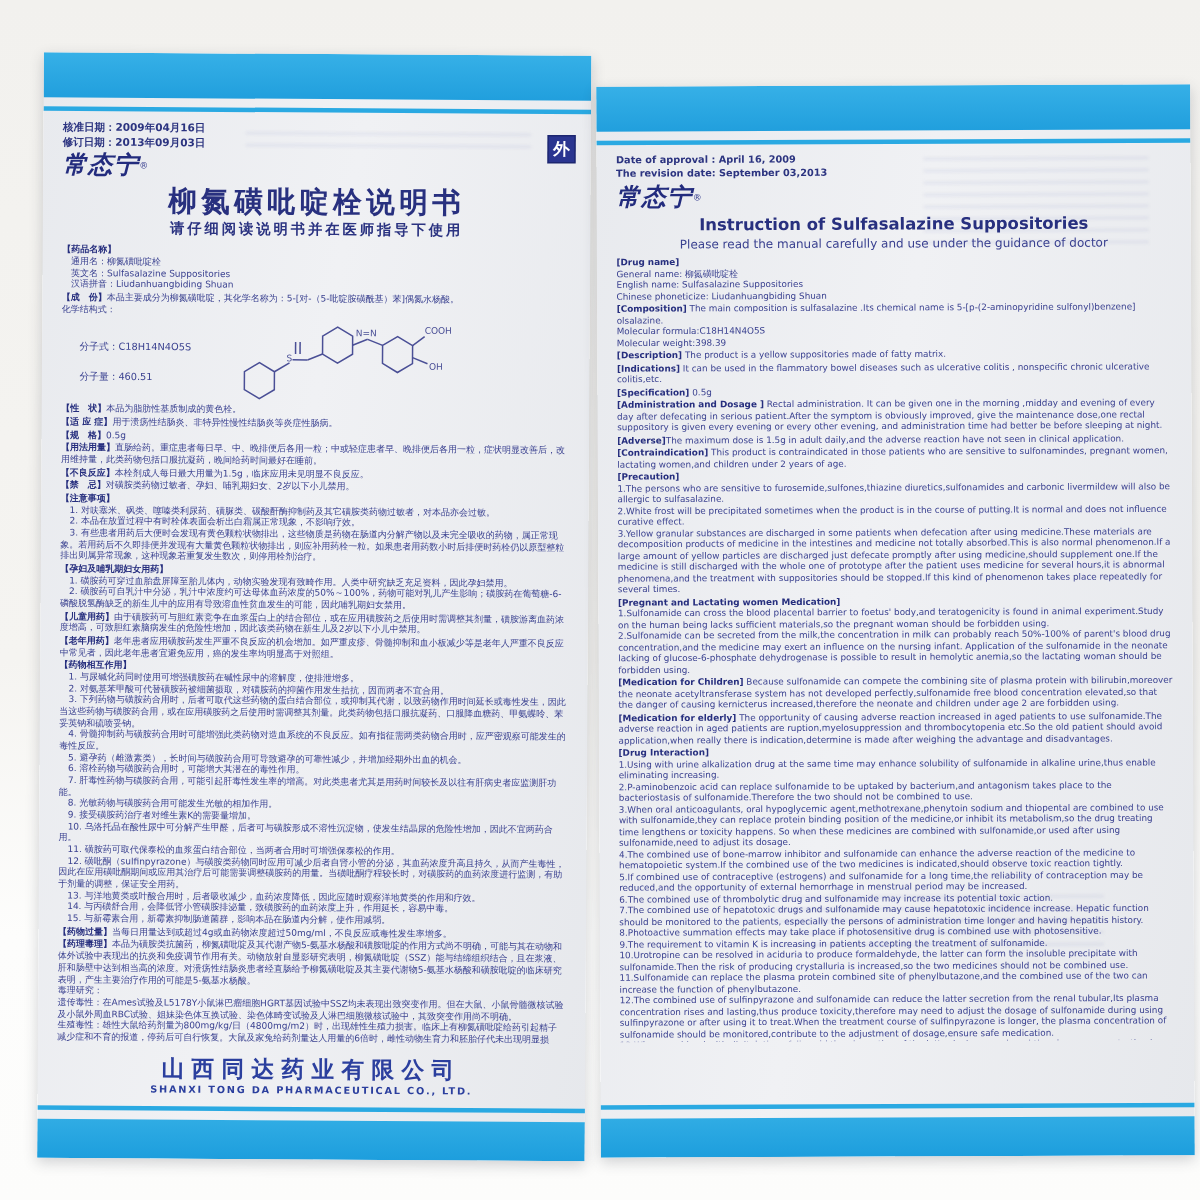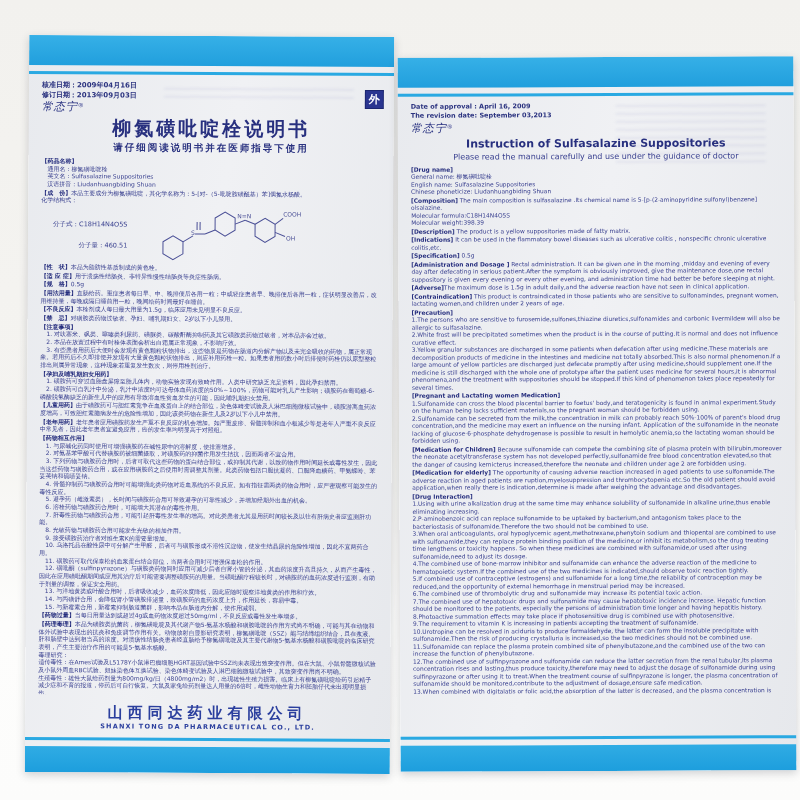--- a/index.html
+++ b/index.html
@@ -13,34 +13,34 @@
   #pageR{left:399px;top:57px;width:396px;height:714px;transform:rotate(-.25deg);}
   .bandTop{height:30px;background:linear-gradient(180deg,#36b0e7 0%,#219fdd 100%);}
   .bandGap{height:6px;}
   .bandLine{height:3px;background:#2aa9e2;}
   .pageBottom{position:absolute;left:0;right:0;bottom:0;}
   .bandBottom{height:26px;background:linear-gradient(180deg,#30ace4 0%,#1d9edd 100%);}
   .content{position:relative;color:#3a4190;padding:6px 13px 0 13px;}
   #pageL .content{font-size:6px;line-height:1.28;height:614px;overflow:hidden;}
   #pageR .content{font-size:5.9px;line-height:1.27;height:592px;overflow:hidden;}
   .dates{font-size:7px;font-weight:bold;color:#2c3480;line-height:1.45;}
-  .brand{font-style:italic;font-weight:normal;font-size:11px;color:#232c7e;letter-spacing:1px;}
+  .brand{font-style:italic;font-weight:bold;font-size:16px;color:#232c7e;letter-spacing:1px;}
   .reg{font-size:6px;vertical-align:super;}
   .extBox{position:absolute;right:11px;top:54px;width:17px;height:17px;background:#2a3590;
           color:#ffffff;font-size:11px;font-weight:bold;display:flex;align-items:center;
           justify-content:center;box-shadow:0 0 0 1px #1c2670;}
   .titleL{text-align:center;font-size:19px;font-weight:bold;color:#28307f;letter-spacing:3px;margin:1px 0 0;}
   .subL{text-align:center;font-size:9.5px;font-weight:bold;color:#2b3381;letter-spacing:2px;margin:1px 0 4px;}
   .titleR{text-align:center;font-size:11px;font-weight:bold;color:#28307f;margin:2px 0 1px;}
   .subR{text-align:center;font-size:8px;color:#3a4190;margin:0 0 4px;}
   .sec{margin:0 0 1px;}
   .sec b{color:#262e7e;}
   .txt{white-space:pre-line;}
   .structRow{display:flex;align-items:flex-end;gap:10px;height:56px;margin:1px 0 2px;}
-  .formulas{font-size:6.5px;line-height:1.6;white-space:pre-line;padding-left:12px;flex:0 0 auto;text-align:right;}
+  .formulas{font-size:6.5px;line-height:1.6;white-space:pre-line;padding-left:12px;flex:0 0 auto;}
   .mol{flex:0 0 auto;margin-left:12px;}
   .logo{position:absolute;left:0;right:0;bottom:42px;text-align:center;color:#2b3f9e;}
   .logoCn{font-size:15px;font-weight:bold;letter-spacing:5px;}
   .logoEn{font-size:6.5px;font-weight:bold;letter-spacing:1.2px;}
   .ghost{position:absolute;pointer-events:none;filter:blur(1px);
          background:repeating-linear-gradient(180deg,rgba(125,135,185,.12) 0 2px,rgba(0,0,0,0) 2px 8px);}
 </style>
 </head>
 <body>
 
@@ -95,31 +95,31 @@
           <text x="88" y="10">N=N</text>
           <text x="134" y="8">COOH</text>
           <text x="137" y="32">OH</text>
         </g>
       </svg>
     </div>
 
     <div class="sec"><b>【性　状】</b><span class="txt">本品为脂肪性基质制成的黄色栓。</span></div>
     <div class="sec"><b>【适 应 症】</b><span class="txt">用于溃疡性结肠炎、非特异性慢性结肠炎等炎症性肠病。</span></div>
     <div class="sec"><b>【规　格】</b><span class="txt">0.5g</span></div>
-    <div class="sec"><b>【用法用量】</b><span class="txt">直肠给药。重症患者每日早、中、晚排便后各用一粒；中或轻症患者早、晚排便后各用一粒，症状明显改善后，改用维持量，每晚或隔日睡前用一粒，晚间给药时间最好在睡前。</span></div>
+    <div class="sec"><b>【用法用量】</b><span class="txt">直肠给药。重症患者每日早、中、晚排便后各用一粒；中或轻症患者早、晚排便后各用一粒，症状明显改善后，改用维持量，此类药物包括口服抗凝药，晚间给药时间最好在睡前。</span></div>
     <div class="sec"><b>【不良反应】</b><span class="txt">本栓剂成人每日最大用量为1.5g，临床应用未见明显不良反应。</span></div>
     <div class="sec"><b>【禁　忌】</b><span class="txt">对磺胺类药物过敏者、孕妇、哺乳期妇女、2岁以下小儿禁用。</span></div>
     <div class="sec"><b>【注意事项】</b><span class="txt">
 　1. 对呋塞米、砜类、噻嗪类利尿药、磺脲类、碳酸酐酶抑制药及其它磺胺类药物过敏者，对本品亦会过敏。
 　2. 本品在放置过程中有时栓体表面会析出白霜属正常现象，不影响疗效。
 　3. 有些患者用药后大便时会发现有黄色颗粒状物排出，这些物质是药物在肠道内分解产物以及未完全吸收的药物，属正常现象。若用药后不久即排便并发现有大量黄色颗粒状物排出，则应补用药栓一粒。如果患者用药数小时后排便时药栓仍以原型整粒排出则属异常现象，这种现象若重复发生数次，则停用栓剂治疗。</span></div>
     <div class="sec"><b>【孕妇及哺乳期妇女用药】</b><span class="txt">
 　1. 磺胺药可穿过血胎盘屏障至胎儿体内，动物实验发现有致畸作用。人类中研究缺乏充足资料，因此孕妇禁用。
 　2. 磺胺药可自乳汁中分泌，乳汁中浓度约可达母体血药浓度的50%～100%，药物可能对乳儿产生影响；磺胺药在葡萄糖-6-磷酸脱氢酶缺乏的新生儿中的应用有导致溶血性贫血发生的可能，因此哺乳期妇女禁用。</span></div>
-    <div class="sec"><b>【儿童用药】</b><span class="txt">由于磺胺药可与胆红素竞争在血浆蛋白上的结合部位，染色体畸变试验及人淋巴细胞微核试验中，磺胺游离血药浓度增高，可致胆红素脑病发生的危险性增加，因此该类药物在新生儿及2岁以下小儿中禁用。</span></div>
+    <div class="sec"><b>【儿童用药】</b><span class="txt">由于磺胺药可与胆红素竞争在血浆蛋白上的结合部位，或在应用磺胺药之后使用时需调整其剂量，磺胺游离血药浓度增高，可致胆红素脑病发生的危险性增加，因此该类药物在新生儿及2岁以下小儿中禁用。</span></div>
     <div class="sec"><b>【老年用药】</b><span class="txt">老年患者应用磺胺药发生严重不良反应的机会增加。如严重皮疹、骨髓抑制和血小板减少等是老年人严重不良反应中常见者，因此老年患者宜避免应用，癌的发生率均明显高于对照组。</span></div>
     <div class="sec"><b>【药物相互作用】</b><span class="txt">
 　1. 与尿碱化药同时使用可增强磺胺药在碱性尿中的溶解度，使排泄增多。
 　2. 对氨基苯甲酸可代替磺胺药被细菌摄取，对磺胺药的抑菌作用发生拮抗，因而两者不宜合用。
 　3. 下列药物与磺胺药合用时，后者可取代这些药物的蛋白结合部位，或抑制其代谢，以致药物作用时间延长或毒性发生，因此当这些药物与磺胺药合用，或在应用磺胺药之后使用时需调整其剂量。此类药物包括口服抗凝药、口服降血糖药、甲氨蝶呤、苯妥英钠和硫喷妥钠。
 　4. 骨髓抑制药与磺胺药合用时可能增强此类药物对造血系统的不良反应。如有指征需两类药物合用时，应严密观察可能发生的毒性反应。
 　5. 避孕药（雌激素类），长时间与磺胺药合用可导致避孕的可靠性减少，并增加经期外出血的机会。
 　6. 溶栓药物与磺胺药合用时，可能增大其潜在的毒性作用。
 　7. 肝毒性药物与磺胺药合用，可能引起肝毒性发生率的增高。对此类患者尤其是用药时间较长及以往有肝病史者应监测肝功能。
 　8. 光敏药物与磺胺药合用可能发生光敏的相加作用。

